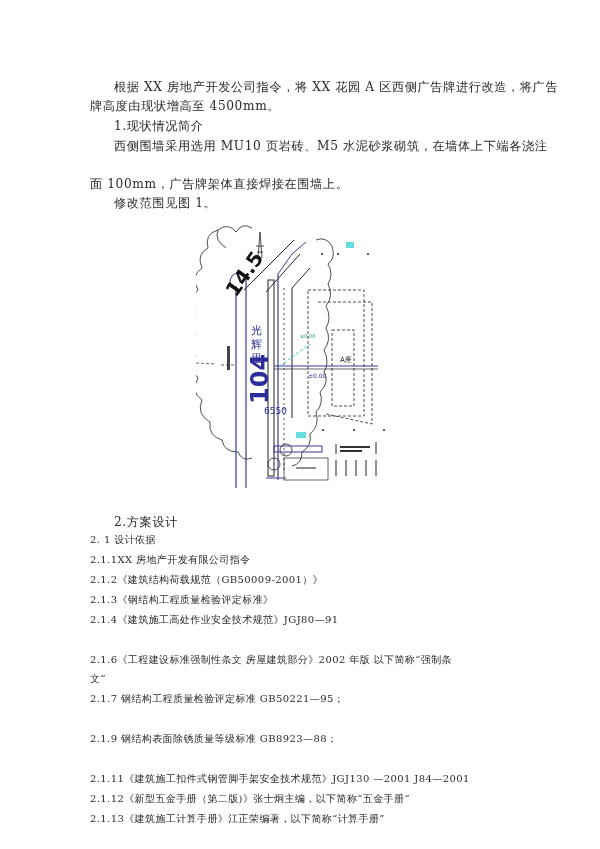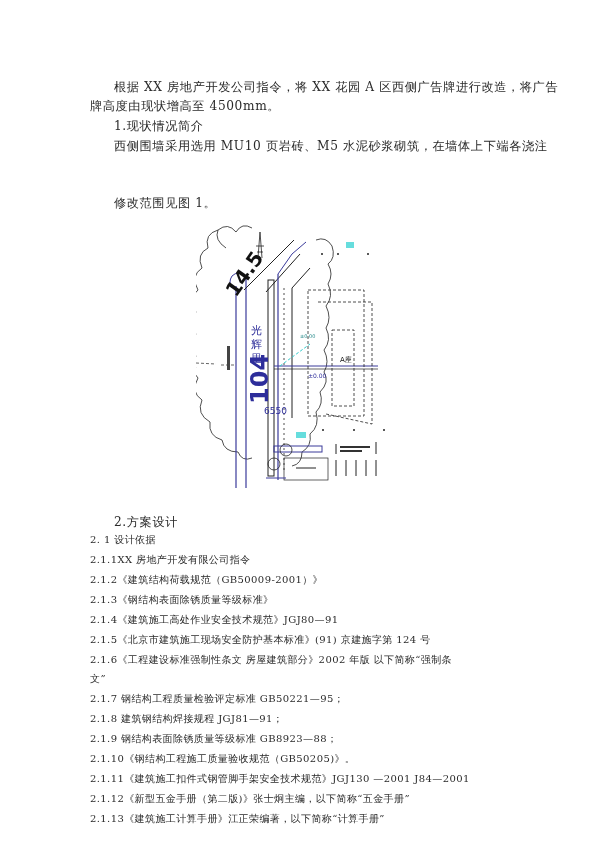--- a/index.html
+++ b/index.html
@@ -16,20 +16,21 @@
   </style>
 </head>
 <body>
 
 <div class="page">
 
   <div class="p indent" style="top:78px;">根据 XX 房地产开发公司指令，将 XX 花园 A 区西侧广告牌进行改造，将广告</div>
   <div class="p" style="top:97px;">牌高度由现状增高至 4500mm。</div>
   <div class="p indent" style="top:117px;">1.现状情况简介</div>
   <div class="p indent" style="top:137px;">西侧围墙采用选用 MU10 页岩砖、M5 水泥砂浆砌筑，在墙体上下端各浇注</div>
+  <div class="p" style="top:175px;">面 100mm，广告牌架体直接焊接在围墙上。</div>
   <div class="p indent" style="top:194px;">修改范围见图 1。</div>
 
   <div class="fig">
     <svg width="208" height="270" viewBox="0 0 208 270" xmlns="http://www.w3.org/2000/svg">
 
       <path d="M30,30 q-12,-8 -8,-18 q10,-8 18,2 q6,-10 16,-4 M22,12 q-14,4 -10,18 q-12,6 -6,20 q-12,8 -4,22 q-12,10 -2,22 q-10,12 0,22 q-10,12 0,22 q-8,12 2,22 q-8,14 4,22 q-6,14 8,22 q-2,14 12,18 q2,12 16,12 q4,10 14,6" fill="none" stroke="#222" stroke-width="0.8"></path>
       <path d="M-2,130 q-6,10 2,20 M0,145 L20,146 M25,147 L40,147" fill="none" stroke="#222" stroke-width="0.7" stroke-dasharray="3,2"></path>
 
       <path d="M120,22 q10,-4 16,6 q4,12 -4,18 q6,10 0,20 q6,12 -2,22 q6,12 0,22 q6,12 -2,22 q6,12 0,22 q6,10 -4,20 q4,12 -4,20 q4,14 -6,22 q2,12 -8,18 q0,12 -10,14" fill="none" stroke="#222" stroke-width="0.8"></path>
 
@@ -103,26 +104,23 @@
       <line x1="70" y1="260" x2="90" y2="260" stroke="#3a3a9a" stroke-width="1"></line>
     </svg>
   </div>
 
 
   <div class="p indent" style="top:513px;">2.方案设计</div>
   <div class="list-line" style="top:533px;">2. 1 设计依据</div>
 
   <div class="list-line" style="top:553px;">2.1.1XX 房地产开发有限公司指令</div>
   <div class="list-line" style="top:573px;">2.1.2《建筑结构荷载规范（GB50009-2001）》</div>
-  <div class="list-line" style="top:593px;">2.1.3《钢结构表面除锈质量等级标准》</div>
+  <div class="list-line" style="top:593px;">2.1.3《钢结构工程质量检验评定标准》</div>
   <div class="list-line" style="top:613px;text-align:center;">2.1.4《建筑施工高处作业安全技术规范》JGJ80—91</div>
-  <div class="list-line" style="top:633px;">2.1.5《北京市建筑施工现场安全防护基本标准》(91) 京建施字第 124 号</div>
   <div class="list-line" style="top:653px;">2.1.6《工程建设标准强制性条文 房屋建筑部分》2002 年版 以下简称“强制条</div>
   <div class="list-line" style="top:672px;">文”</div>
   <div class="list-line" style="top:692px;">2.1.7 钢结构工程质量检验评定标准 GB50221—95；</div>
-  <div class="list-line" style="top:712px;">2.1.8 建筑钢结构焊接规程 JGJ81—91；</div>
   <div class="list-line" style="top:732px;">2.1.9 钢结构表面除锈质量等级标准 GB8923—88；</div>
-  <div class="list-line" style="top:752px;">2.1.10《钢结构工程施工质量验收规范（GB50205)》。</div>
   <div class="list-line" style="top:772px;">2.1.11《建筑施工扣件式钢管脚手架安全技术规范》JGJ130 —2001 J84—2001</div>
   <div class="list-line" style="top:792px;">2.1.12《新型五金手册（第二版)》张士炯主编，以下简称“五金手册”</div>
   <div class="list-line" style="top:812px;">2.1.13《建筑施工计算手册》江正荣编著，以下简称“计算手册”</div>
 
 </div>
 
 </body></html>

